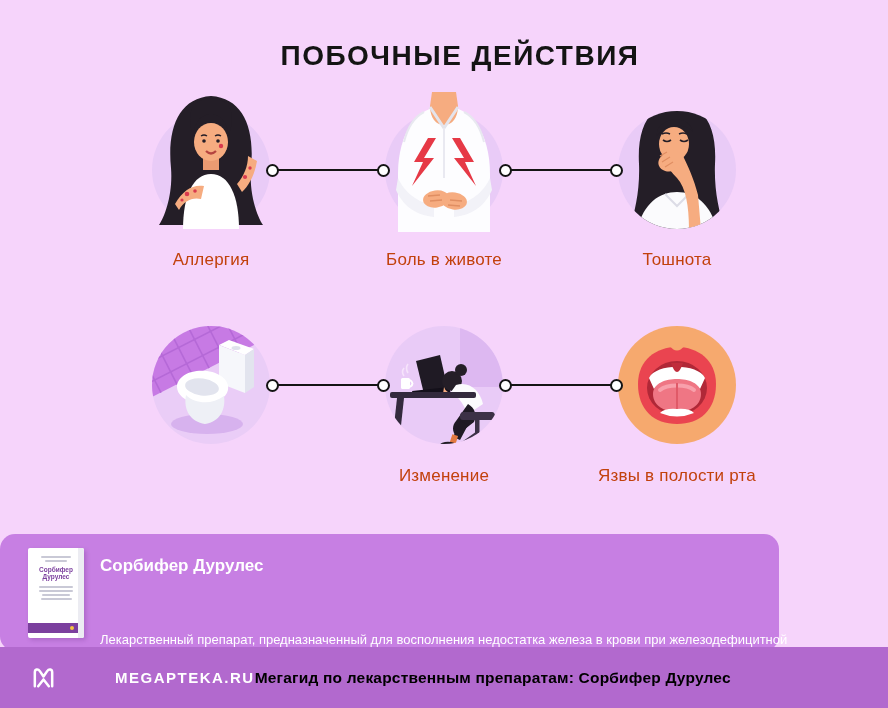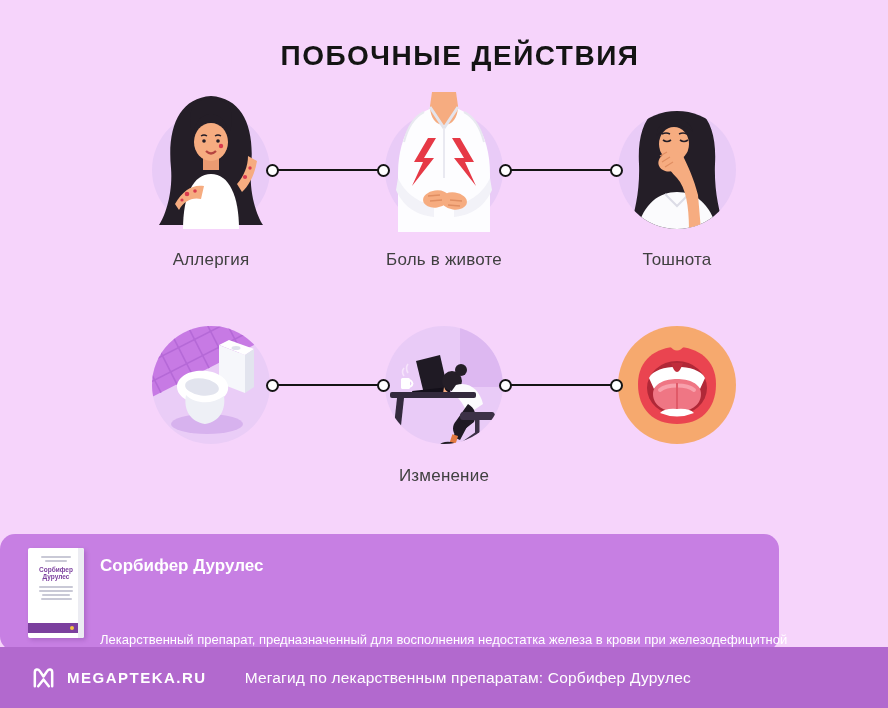--- a/index.html
+++ b/index.html
@@ -5,21 +5,21 @@
   * { margin:0; padding:0; box-sizing:border-box; }
   html,body { width:888px; height:708px; }
   body { font-family:"Liberation Sans","DejaVu Sans",sans-serif; }
   #app { position:relative; width:888px; height:708px; background:#f6d4fb; overflow:hidden; }
 
   .title { position:absolute; top:40px; left:0; width:888px; text-align:center;
            font-size:28px; font-weight:bold; letter-spacing:1.5px; color:#141414;margin-left:16px; }
 
   .icon-wrap { position:absolute; width:160px; height:160px; }
   .cell-label { position:absolute; width:240px; text-align:center; font-size:17px;
-                color:#404040; letter-spacing:0.2px; }
+                color:#c2410c; letter-spacing:0.2px; }
 
   .connector { position:absolute; height:13px; }
   .connector .line { position:absolute; left:6px; right:6px; top:5.2px; height:2.6px; background:#141414; }
   .connector .ring { position:absolute; top:0; width:13px; height:13px; border:2.6px solid #141414;
                      border-radius:50%; background:#ffffff; }
   .connector .ring.l { left:0; }
   .connector .ring.r { right:0; }
 
   .product-band { position:absolute; left:0; top:534px; width:779px; height:117px; background:#c77fe3;border-radius:15px; }
   .product-box { position:absolute; left:28px; top:14px; width:56px; height:90px; background:#ffffff;
@@ -27,23 +27,23 @@
   .product-box .edge { position:absolute; right:0; top:0; width:6px; height:100%; background:#ececf2; }
   .tline { height:2px; background:#c9c9d6; border-radius:1px; margin:2px auto 0 auto; }
   .box-name { margin-top:4px; text-align:center; font-size:6.5px; line-height:7px; font-weight:bold; color:#7b3f9e; }
   .box-stripe { position:absolute; left:0; right:6px; bottom:5px; height:10px; background:#7b3f9e; }
   .box-stripe .dot { position:absolute; right:4px; top:3px; width:4px; height:4px; border-radius:50%; background:#f4c542; }
   .product-name { position:absolute; left:100px; top:22px; font-size:17px; font-weight:bold; color:#ffffff; }
   .product-desc { position:absolute; left:100px; top:48px; width:700px; font-size:13px; line-height:25px; color:#ffffff;margin-top:45px; }
 
   .footer-band { position:absolute; left:0; top:647px; width:888px; height:61px; background:#b269ce;
                  display:flex; align-items:center; }
-  .brand { display:flex; align-items:center; margin-left:30px; }
+  .brand { display:flex; align-items:center; margin-left:30px;gap:48px; }
   .brand-text { margin-left:10px; font-size:15px; font-weight:bold; letter-spacing:1.5px; color:#ffffff; }
-  .footer-text { margin-left:38px; font-size:15.5px; font-weight:normal; letter-spacing:0.2px; color:#ffffff; }
+  .footer-text { font-size:15.5px; font-weight:bold; letter-spacing:0.2px; color:#000000; }
 </style>
 </head>
 <body>
 
 <div id="app">
 
   <div class="title">ПОБОЧНЫЕ ДЕЙСТВИЯ</div>
 
   <div class="icon-wrap" style="left:131px; top:82px;">
     <svg width="160" height="160" viewBox="0 0 160 160">
@@ -199,20 +199,21 @@
       <path d="M63,93 C70,87 90,87 97,93" stroke="#f8a0ab" stroke-width="4" fill="none" stroke-linecap="round"></path>
       <path d="M80,86 L80,112" stroke="#e05a68" stroke-width="2" fill="none"></path>
       <path d="M63,116 Q80,123 97,116 Q92,111 80,112 Q68,111 63,116 Z" fill="#ffffff"></path>
     </svg>
   </div>
 
   <div class="cell-label" style="left:91px;  top:250px;">Аллергия</div>
   <div class="cell-label" style="left:557px; top:250px;">Тошнота</div>
   <div class="cell-label" style="left:324px; top:250px;">Боль в животе</div>
   <div class="cell-label" style="left:324px; top:466px;">Изменение</div>
+  <div class="cell-label" style="left:557px; top:466px;">Язвы в полости рта</div>
 
   <div class="connector" style="left:265.5px; top:163.5px; width:124px;">
     <div class="line"></div>
     <div class="ring l"></div>
     <div class="ring r"></div>
   </div>
   <div class="connector" style="left:498.5px; top:163.5px; width:124px;">
     <div class="line"></div>
     <div class="ring l"></div>
     <div class="ring r"></div>

